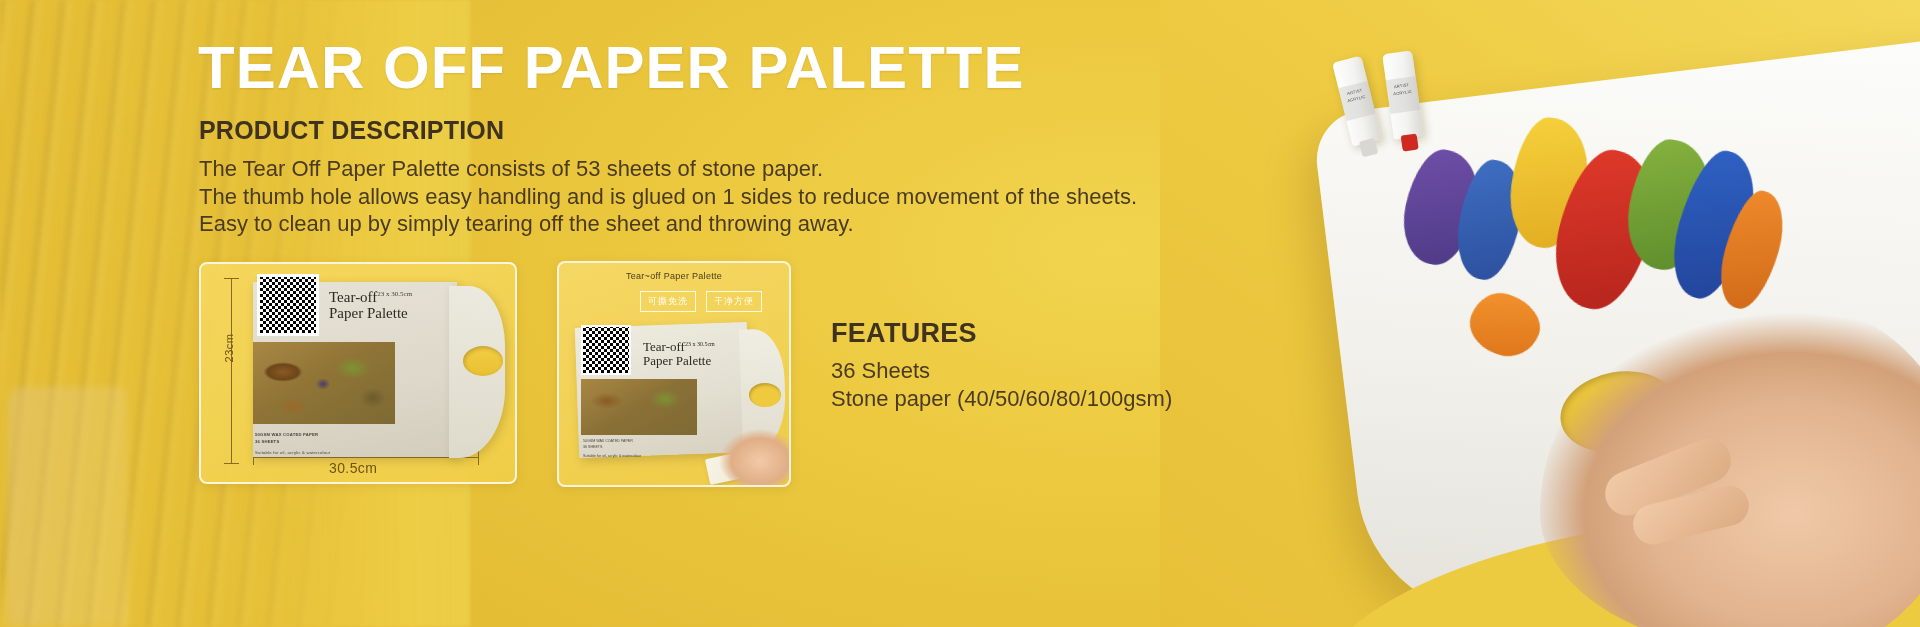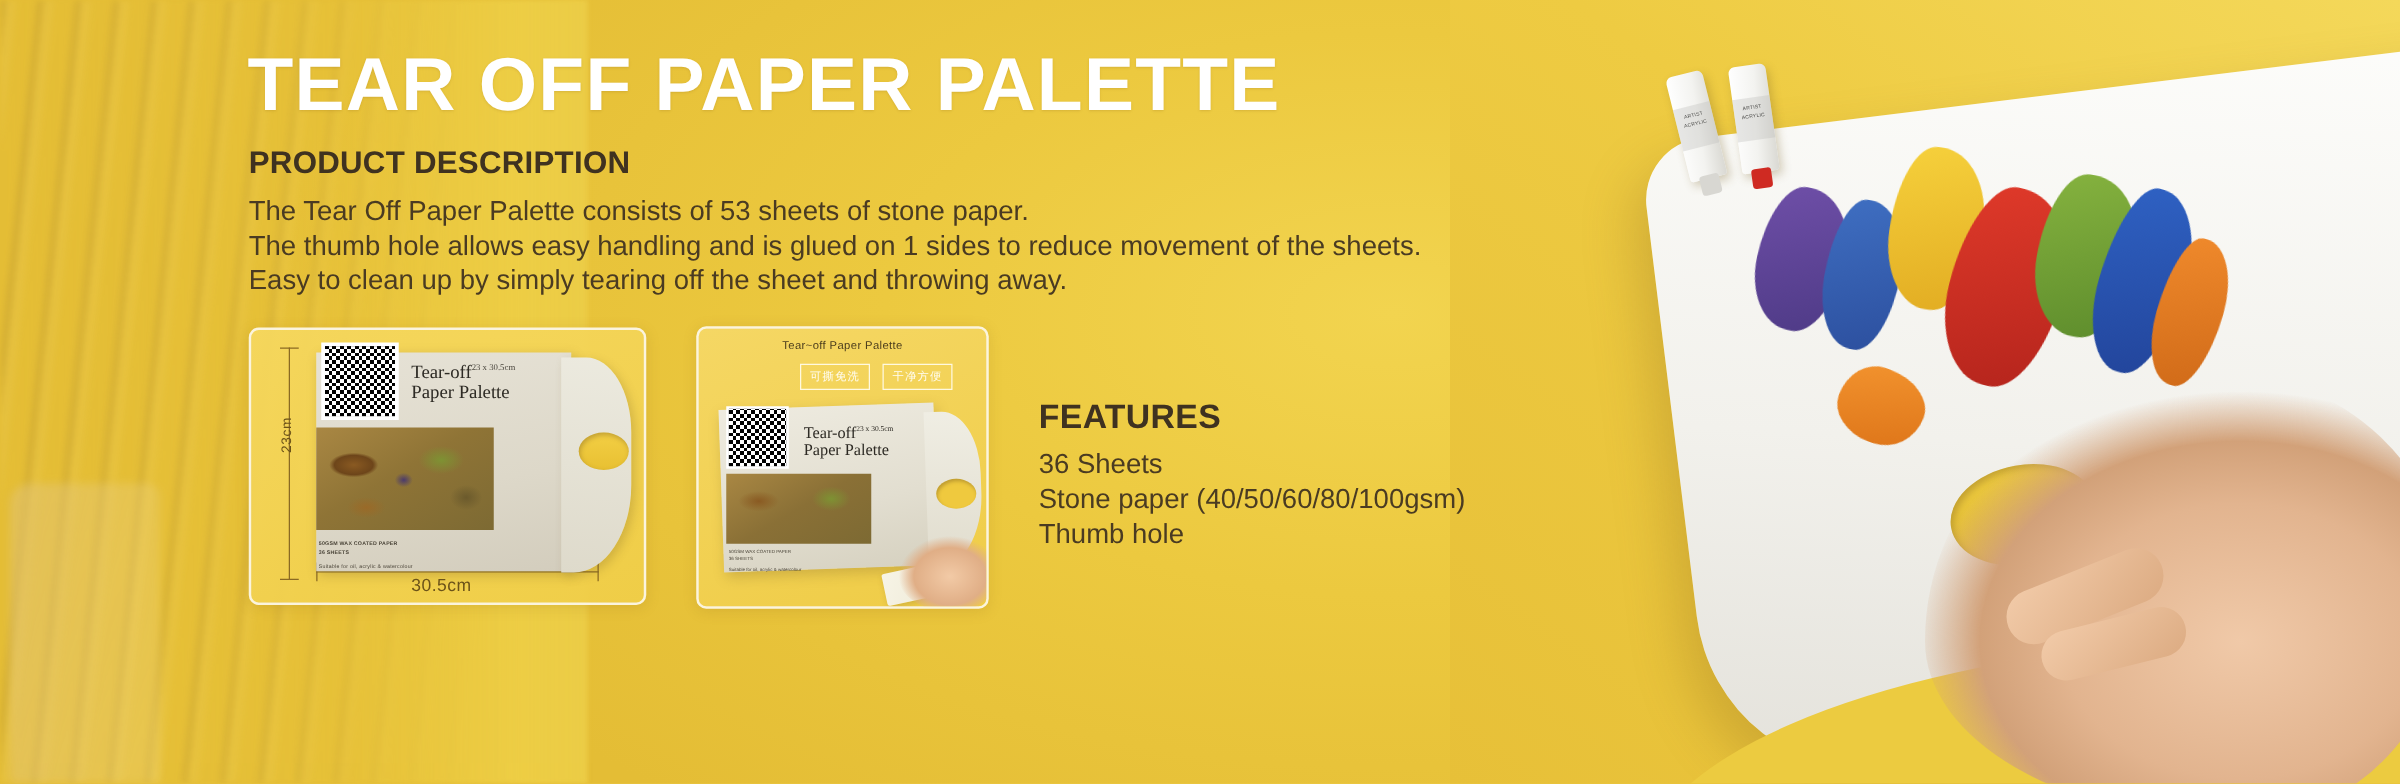--- a/index.html
+++ b/index.html
@@ -403,17 +403,16 @@
       </div>
 
       <div class="c2-sheet"></div>
       <div class="c2-hand"></div>
     </div>
 
     <h2 class="features-title">FEATURES</h2>
     <div class="features-list">
       <div>36 Sheets</div>
       <div>Stone paper (40/50/60/80/100gsm)</div>
-      <div>Thumb hole</div>
     </div>
 
   </div>
 </div>
 
 </body></html>

